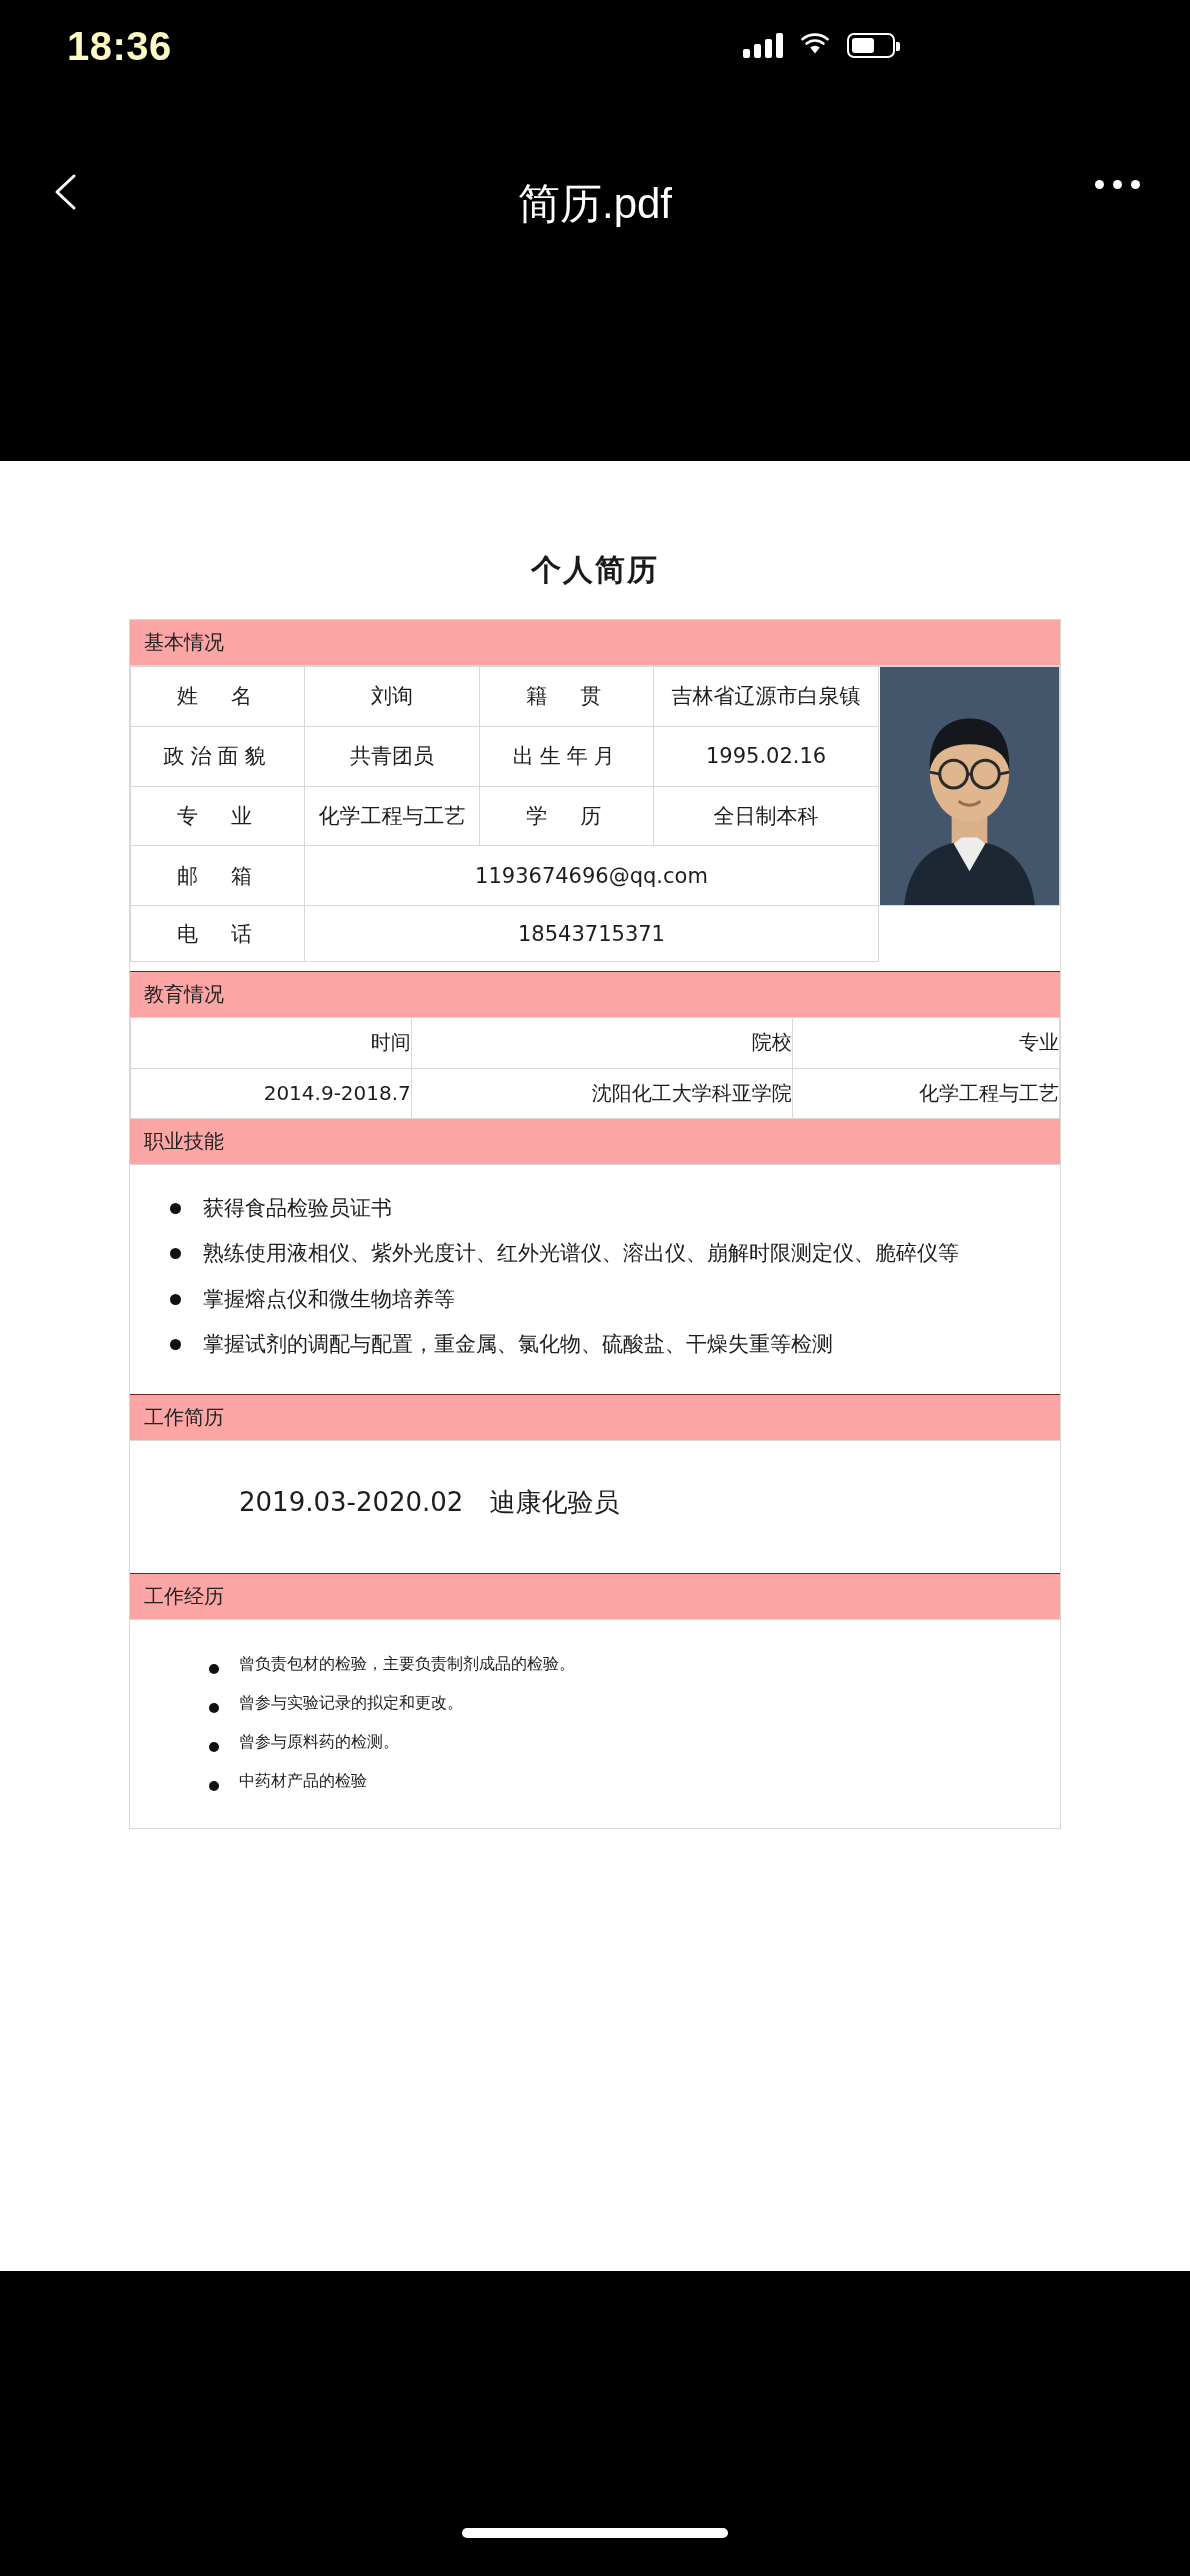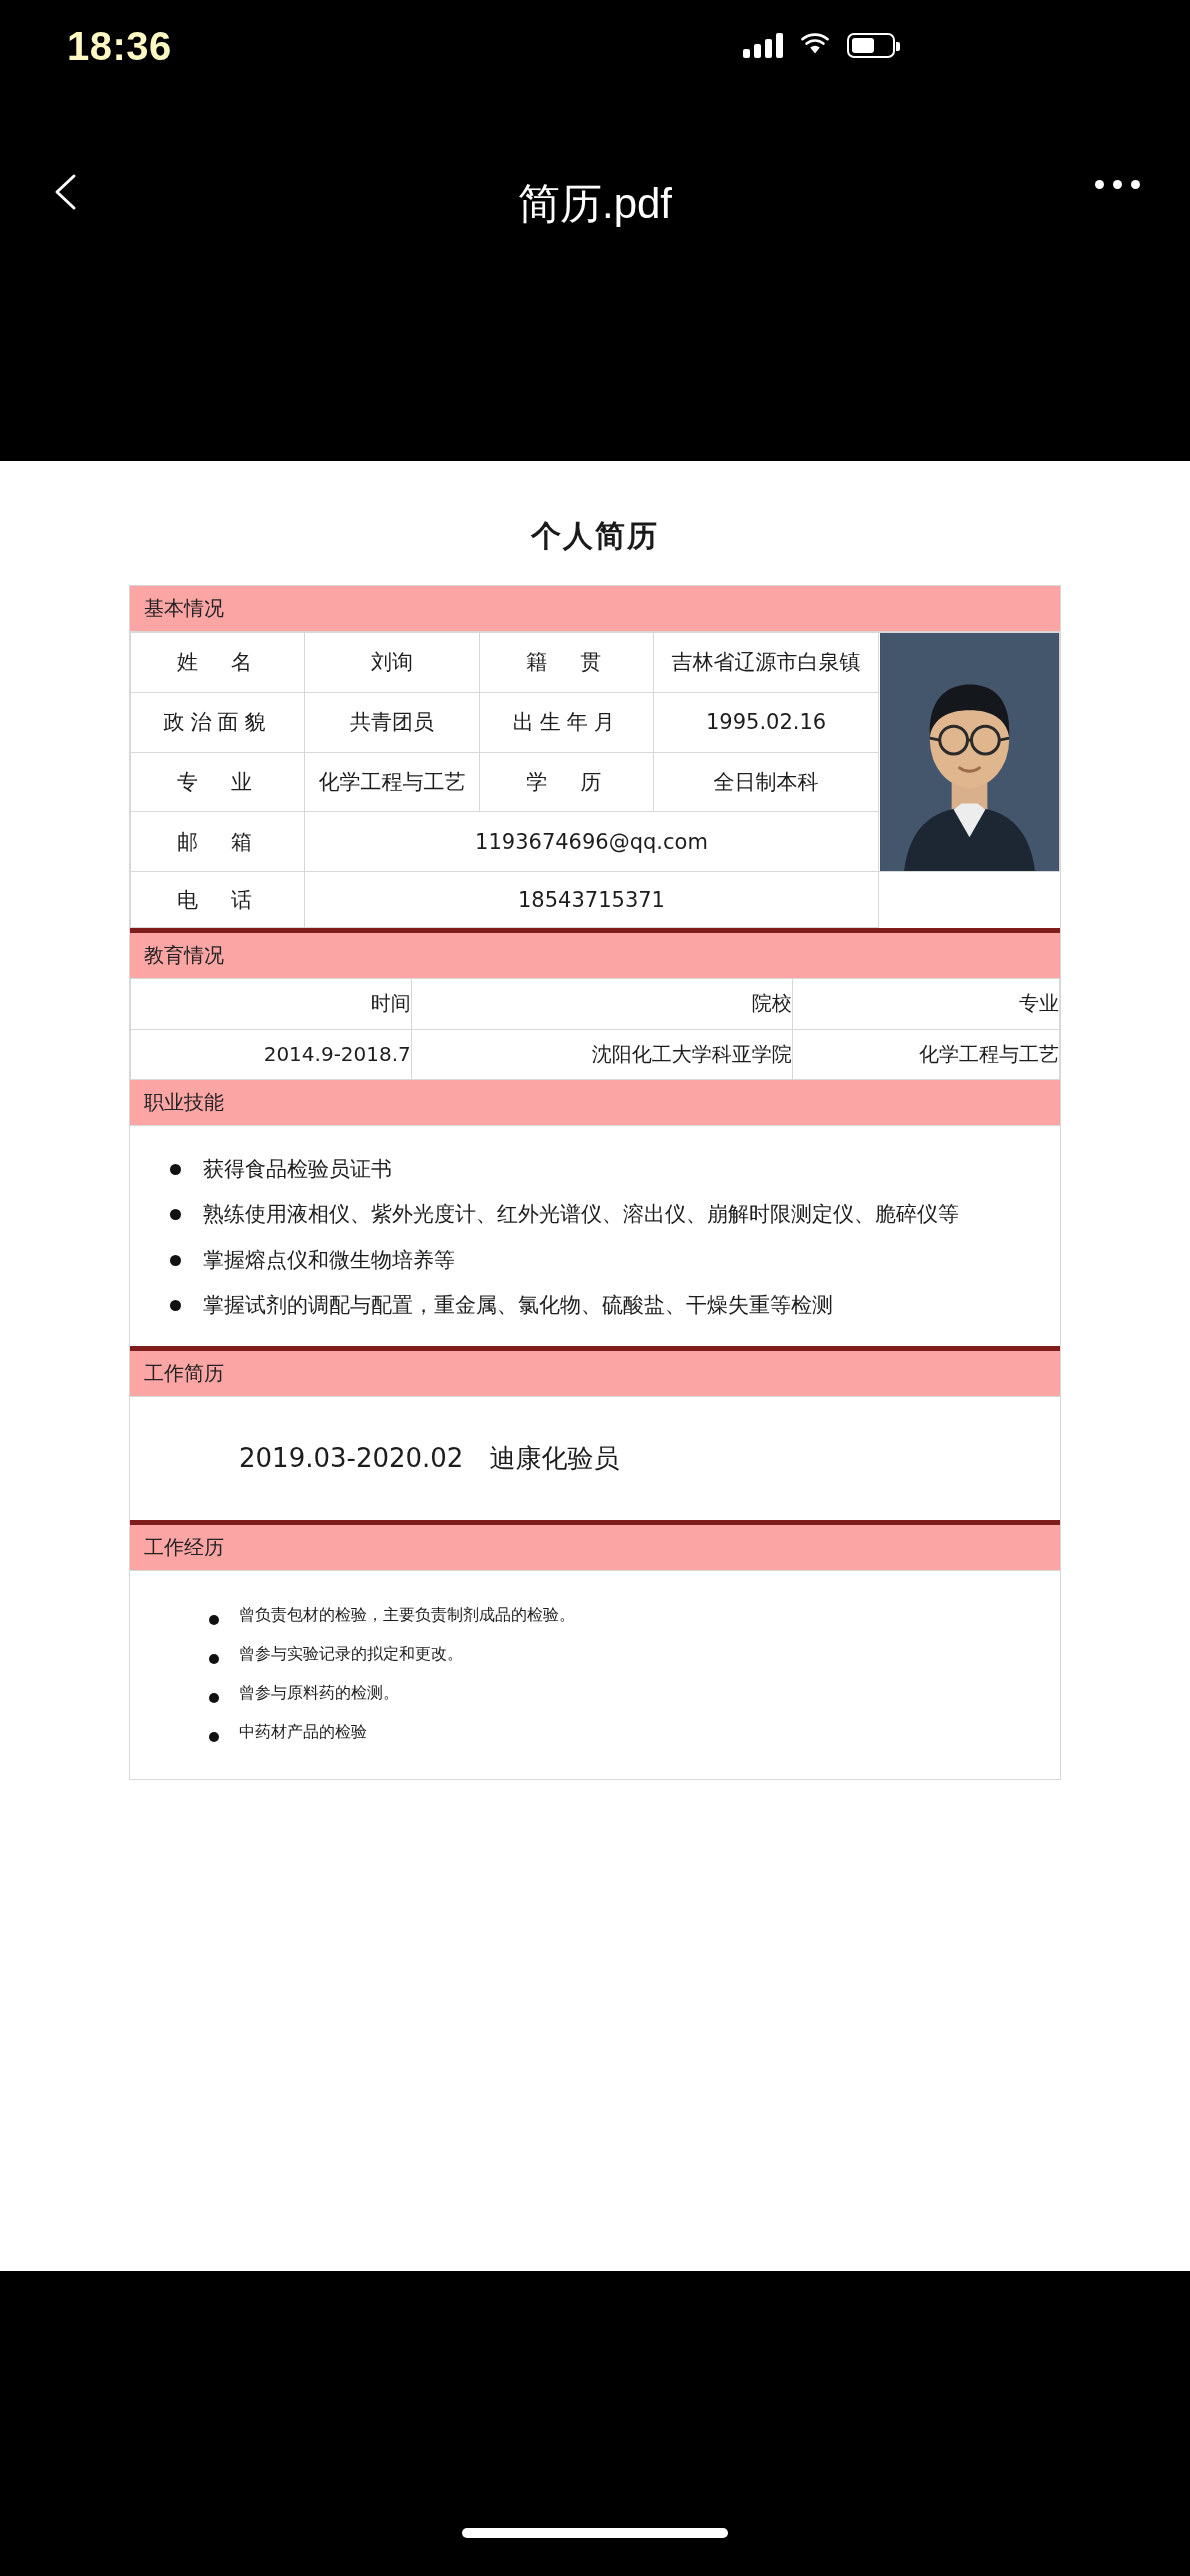--- a/index.html
+++ b/index.html
@@ -69,21 +69,21 @@
 
   
   .doc-page {
     position: absolute; top: 461px; left: 0; width: 1190px; height: 1810px;
     background: #fff;
   }
   .doc-title {
     text-align: center; font-size: 30px; color: #1a1a1a;
     font-family: "DejaVu Sans", "Liberation Sans", sans-serif;
     font-weight: 600; letter-spacing: 2px;
-    margin-top: 55px;
+    margin-top: 89px;
   }
   .resume {
     width: 932px; margin: 28px auto 0 auto;
     border: 1px solid #d8d8d8;
     font-size: 21px; color: #1d1d1d;
     font-family: "DejaVu Sans", "Liberation Sans", sans-serif;
   }
   .sec-head {
     background: #fca5a5; border-bottom: 1px solid #d8d8d8;
     padding: 9px 14px; font-size: 20px; color: #222; font-weight: 500;
@@ -128,21 +128,21 @@
     padding-left: 109px; margin: 18px 0; font-size: 26px;
   }
   ul.exp { list-style: none; padding: 16px 0 18px 0; margin: 0; }
   ul.exp li {
     position: relative; padding: 0 20px 0 109px; margin: 18px 0; font-size: 16px;
   }
   ul.exp li::before {
     content: ""; position: absolute; left: 79px; top: 10px;
     width: 10px; height: 10px; background: #111; border-radius: 50%;
   }
-  .sec-border-top { border-top: 5px solid #7f1d1d; }
+  .sec-border-top { border-top: 1px solid #7f1d1d; margin-top: 9px; }
 
   
   .home-indicator {
     position: absolute; bottom: 38px; left: 50%; transform: translateX(-50%);
     width: 266px; height: 10px; border-radius: 5px; background: #fff;
   }
 </style>
 </head>
 <body>
 

